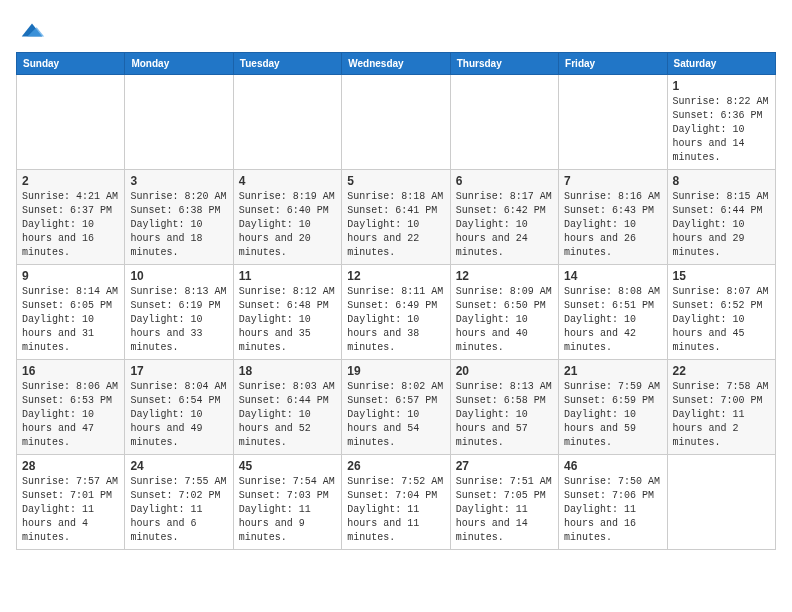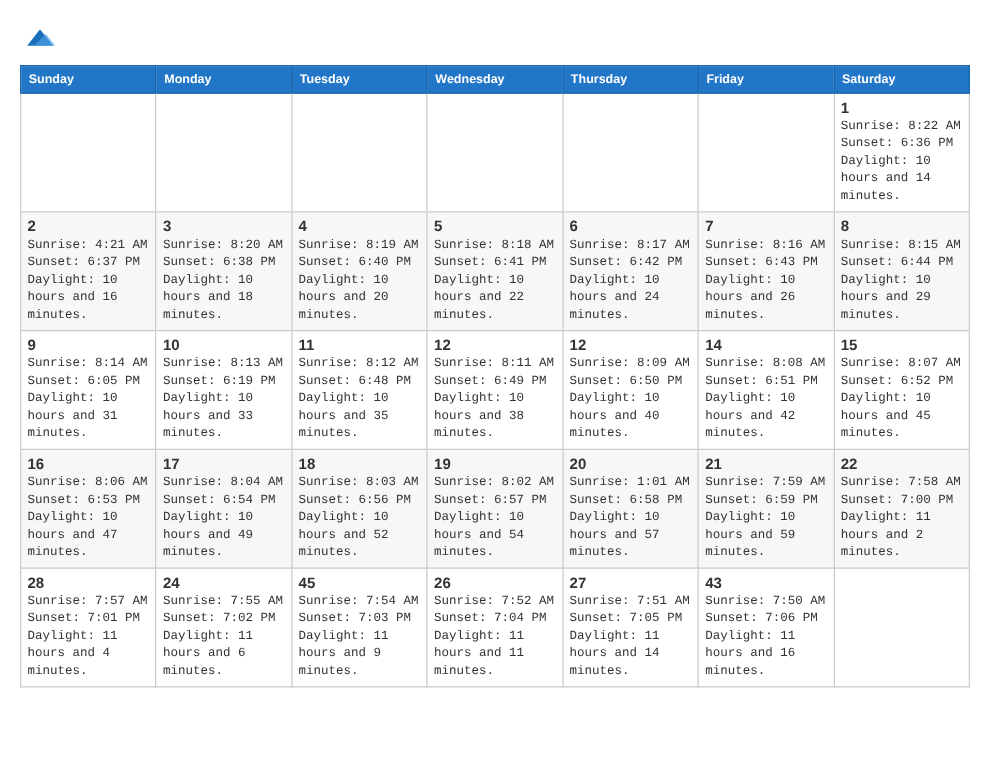--- a/index.html
+++ b/index.html
@@ -237,32 +237,32 @@
           </td>
           <td>
             <span class="day-number">17</span>
             <div class="day-info">Sunrise: 8:04 AM
 Sunset: 6:54 PM
 Daylight: 10 hours and 49 minutes.</div>
           </td>
           <td>
             <span class="day-number">18</span>
             <div class="day-info">Sunrise: 8:03 AM
-Sunset: 6:56 PM
+Sunset: 6:44 PM
 Daylight: 10 hours and 52 minutes.</div>
           </td>
           <td>
             <span class="day-number">19</span>
             <div class="day-info">Sunrise: 8:02 AM
 Sunset: 6:57 PM
 Daylight: 10 hours and 54 minutes.</div>
           </td>
           <td>
             <span class="day-number">20</span>
-            <div class="day-info">Sunrise: 1:01 AM
+            <div class="day-info">Sunrise: 8:13 AM
 Sunset: 6:58 PM
 Daylight: 10 hours and 57 minutes.</div>
           </td>
           <td>
             <span class="day-number">21</span>
             <div class="day-info">Sunrise: 7:59 AM
 Sunset: 6:59 PM
 Daylight: 10 hours and 59 minutes.</div>
           </td>
           <td>
@@ -297,21 +297,21 @@
 Sunset: 7:04 PM
 Daylight: 11 hours and 11 minutes.</div>
           </td>
           <td>
             <span class="day-number">27</span>
             <div class="day-info">Sunrise: 7:51 AM
 Sunset: 7:05 PM
 Daylight: 11 hours and 14 minutes.</div>
           </td>
           <td>
-            <span class="day-number">43</span>
+            <span class="day-number">46</span>
             <div class="day-info">Sunrise: 7:50 AM
 Sunset: 7:06 PM
 Daylight: 11 hours and 16 minutes.</div>
           </td>
           <td class="empty-cell"></td>
         </tr>
       </tbody>
   </table>
 </div>
 

